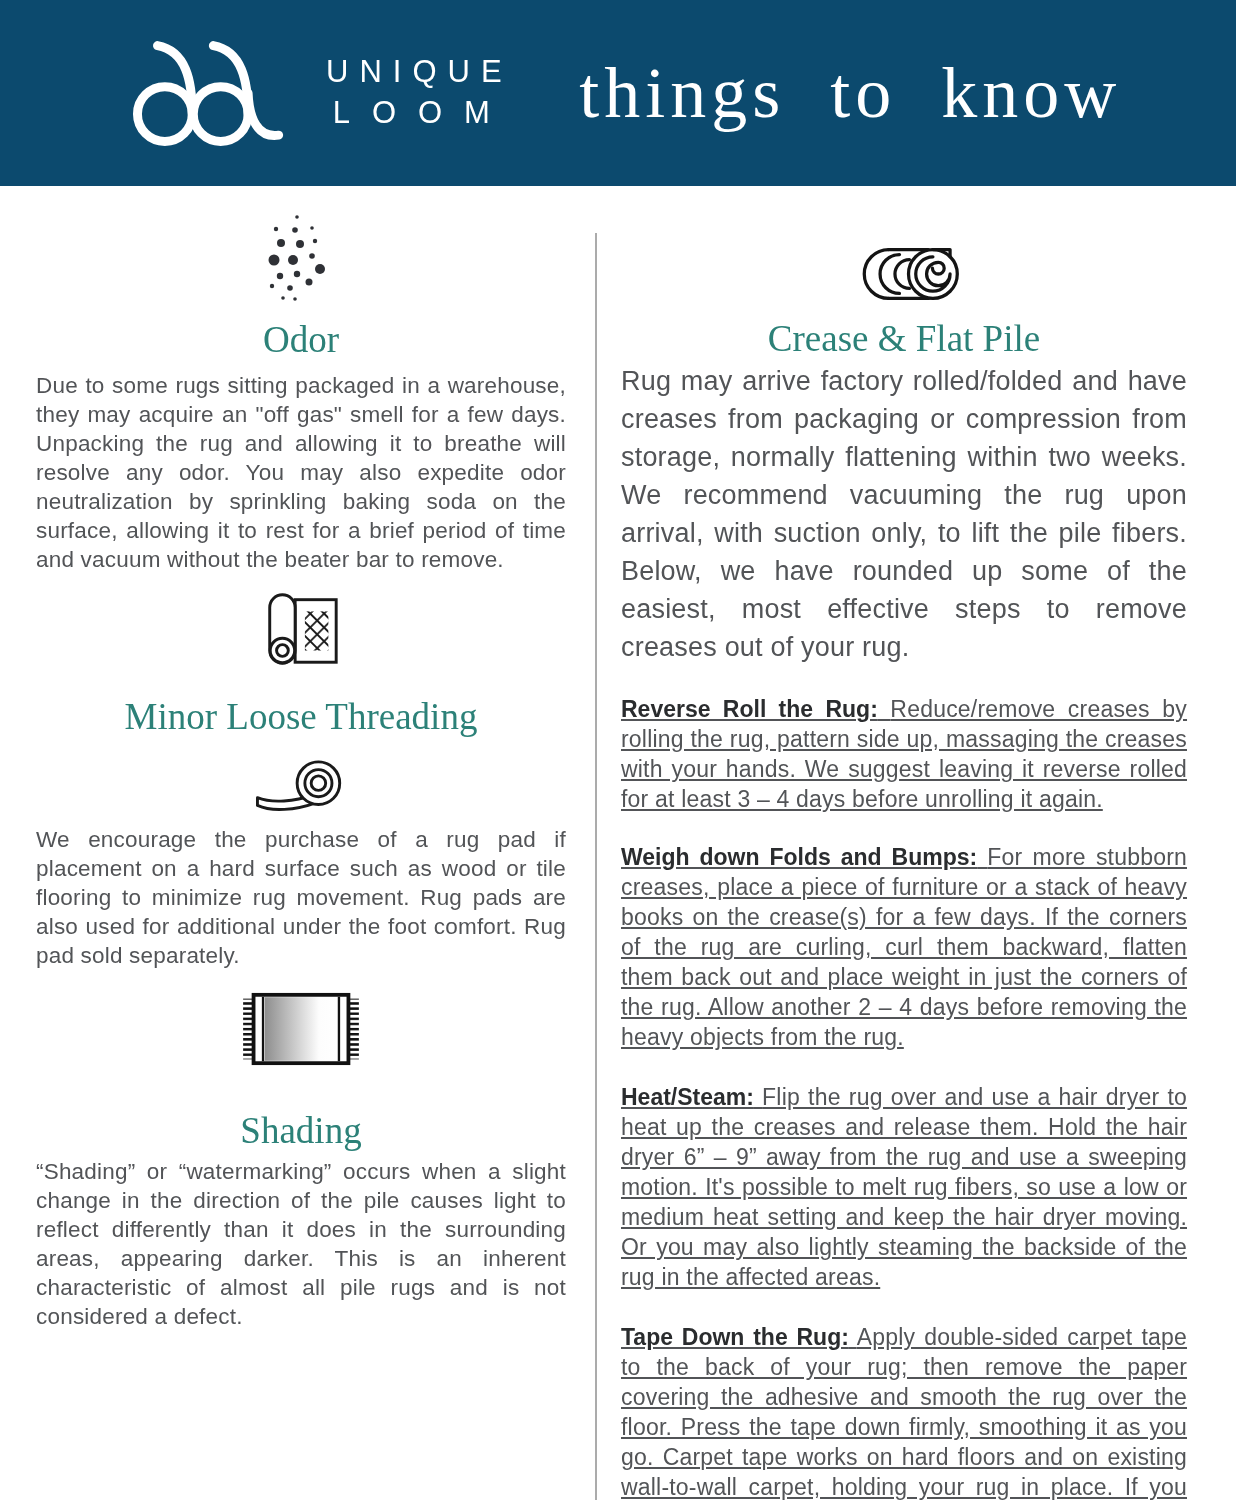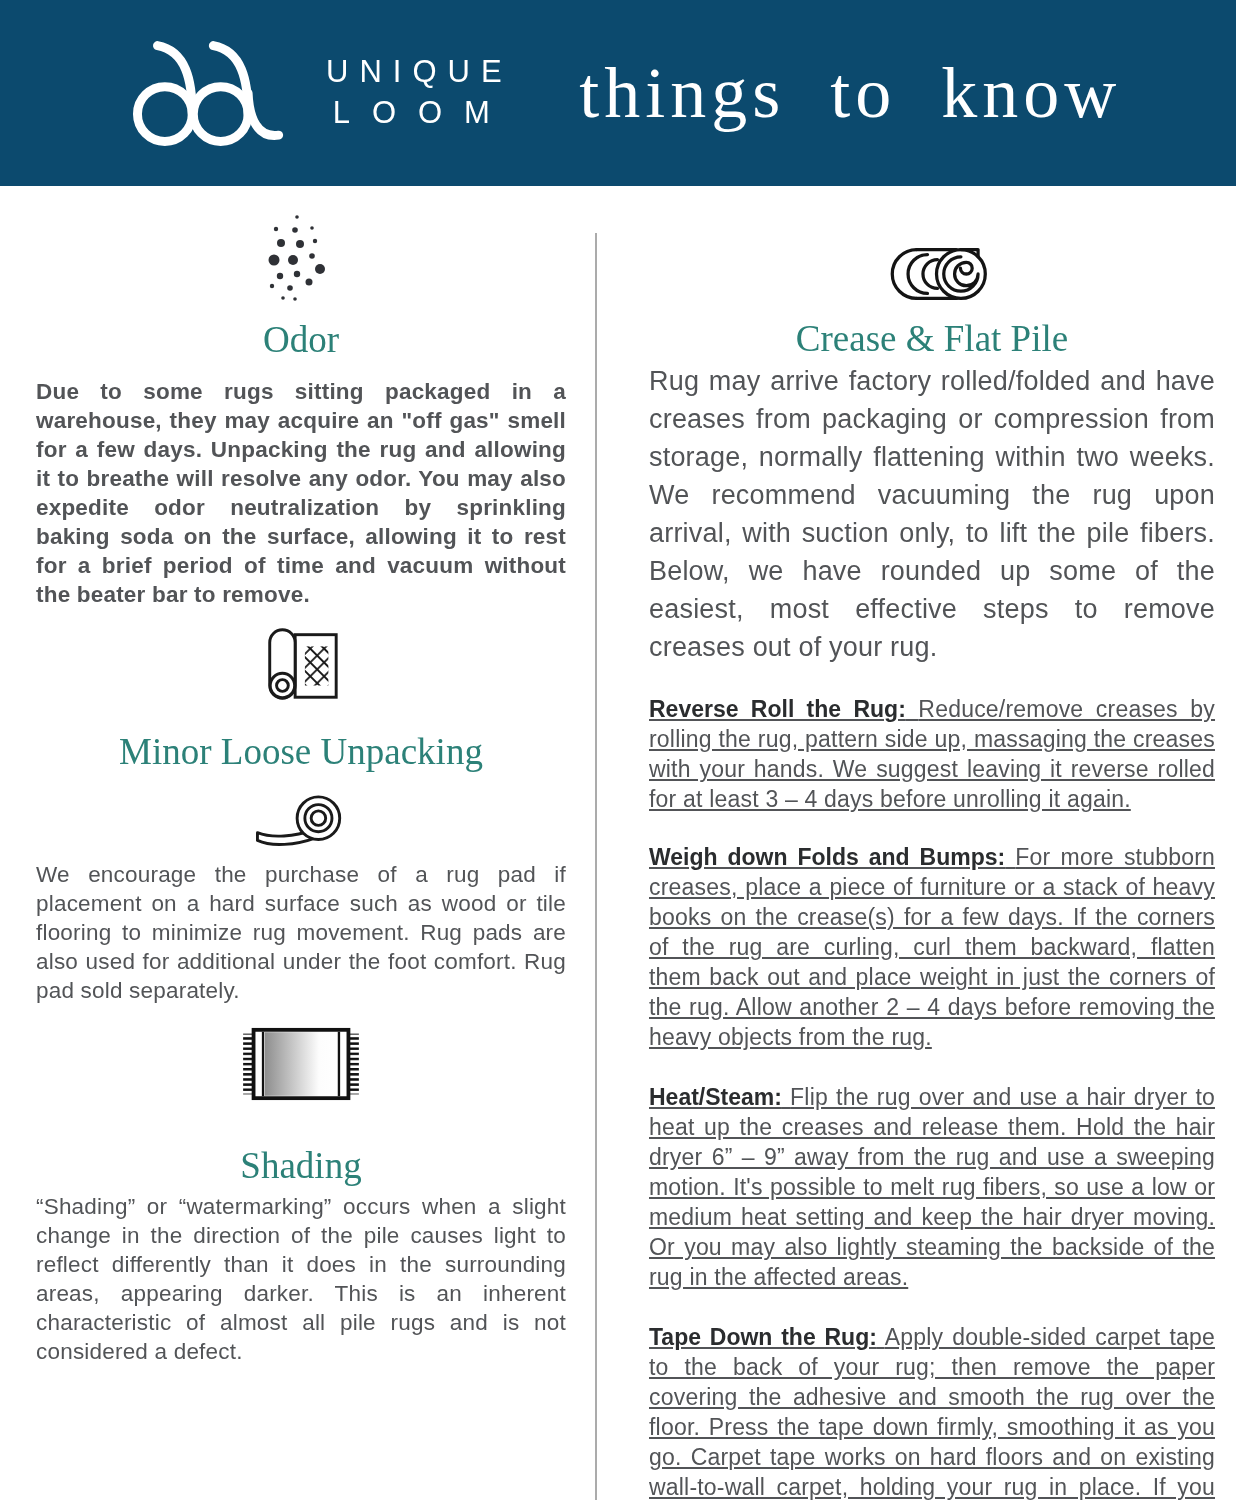--- a/index.html
+++ b/index.html
@@ -24,36 +24,36 @@
   .header-title {
     flex:1; text-align:center; color:#ffffff;
     font-family:"Liberation Serif", serif;
     font-size:72px; letter-spacing:5px; word-spacing:22px;
     padding-right:48px; white-space:nowrap;
   }
   
   .content { display:flex; height:1314px; }
   .col-left  { width:530px; margin-left:36px; }
   .divider   { width:2px; background:#ABABAB; margin-left:29px; margin-top:47px; }
-  .col-right { width:566px; margin-left:52px; }
+  .col-right { width:566px; margin-left:24px; }
   .icon-row { display:flex; justify-content:center; }
   h2.sec-h {
     margin:0; text-align:center; font-weight:400;
     font-family:"Liberation Serif", serif;
     color:#2C8178; font-size:37px; line-height:42px;
   }
   p.sec-b {
     margin:0; text-align:justify; color:#525457;
     font-size:22.5px; line-height:29px; letter-spacing:0.2px;
   }
   .col-right p.sec-b { font-size:27px; line-height:38px; }
   .tip { margin:0; text-align:justify; color:#525457; font-size:23px; line-height:30px; letter-spacing:0.2px;text-decoration:underline; }
   .tip .tip-label { font-weight:bold; color:#2A2C2E; letter-spacing:0; }
   
-  .sec1 .icon-row { margin-top:27px; }  .sec1 h2 { margin-top:18px; } .sec1 p { margin-top:16px;font-weight:bold; }
+  .sec1 .icon-row { margin-top:27px; }  .sec1 h2 { margin-top:18px; } .sec1 p { margin-top:10px; }
   .sec2 .icon-row { margin-top:12px; }  .sec2 h2 { margin-top:24px; } .sec2 p { margin-top:4px; }
   .sec3 .icon-row { margin-top:20px; }  .sec3 h2 { margin-top:22px; } .sec3 p { margin-top:7px; }
   .sec4 .icon-row { margin-top:22px; }  .sec4 h2 { margin-top:44px; } .sec4 p { margin-top:5px; }
   .rsec .icon-row { margin-top:60px; }  .rsec h2 { margin-top:16px; } .rsec p.sec-b { margin-top:2px; }
   .tip1 { margin-top:28px; } .tip2 { margin-top:28px; } .tip3 { margin-top:30px; } .tip4 { margin-top:30px; }
 </style>
 </head>
 <body>
 
 <div class="header">
@@ -112,21 +112,21 @@
               <path d="M0 5 H10 M5 0 V10" stroke="#1a1a1a" stroke-width="1.8" fill="none"></path>
             </pattern>
           </defs>
           <rect x="34" y="14" width="42" height="64" fill="#ffffff" stroke="#1a1a1a" stroke-width="3"></rect>
           <rect x="44" y="26" width="24" height="40" fill="url(#xh)"></rect>
           <path d="M8,22 a13,13 0 0 1 26,0 v44 a13,13 0 0 1 -26,0 z" fill="#ffffff" stroke="#1a1a1a" stroke-width="3"></path>
           <circle cx="21" cy="66" r="12.5" fill="#ffffff" stroke="#1a1a1a" stroke-width="3"></circle>
           <circle cx="21" cy="66" r="6" fill="#ffffff" stroke="#1a1a1a" stroke-width="3"></circle>
         </svg>
       </div>
-      <h2 class="sec-h">Minor Loose Unpacking</h2>
+      <h2 class="sec-h">Minor Loose Threading</h2>
     </section>
 
     <section class="sec3">
       <div class="icon-row">
         <svg width="100" height="60" viewBox="0 0 100 62">
           <path d="M66,46 C44,54 20,56 5,49 L5,41 C20,47 44,45 62,38 Z" fill="#ffffff" stroke="#1a1a1a" stroke-width="3" stroke-linejoin="round"></path>
           <circle cx="68" cy="26" r="22" fill="#ffffff" stroke="#1a1a1a" stroke-width="3"></circle>
           <circle cx="68" cy="26" r="14" fill="#ffffff" stroke="#1a1a1a" stroke-width="3"></circle>
           <circle cx="68" cy="26" r="7.5" fill="#ffffff" stroke="#1a1a1a" stroke-width="3"></circle>
         </svg>

